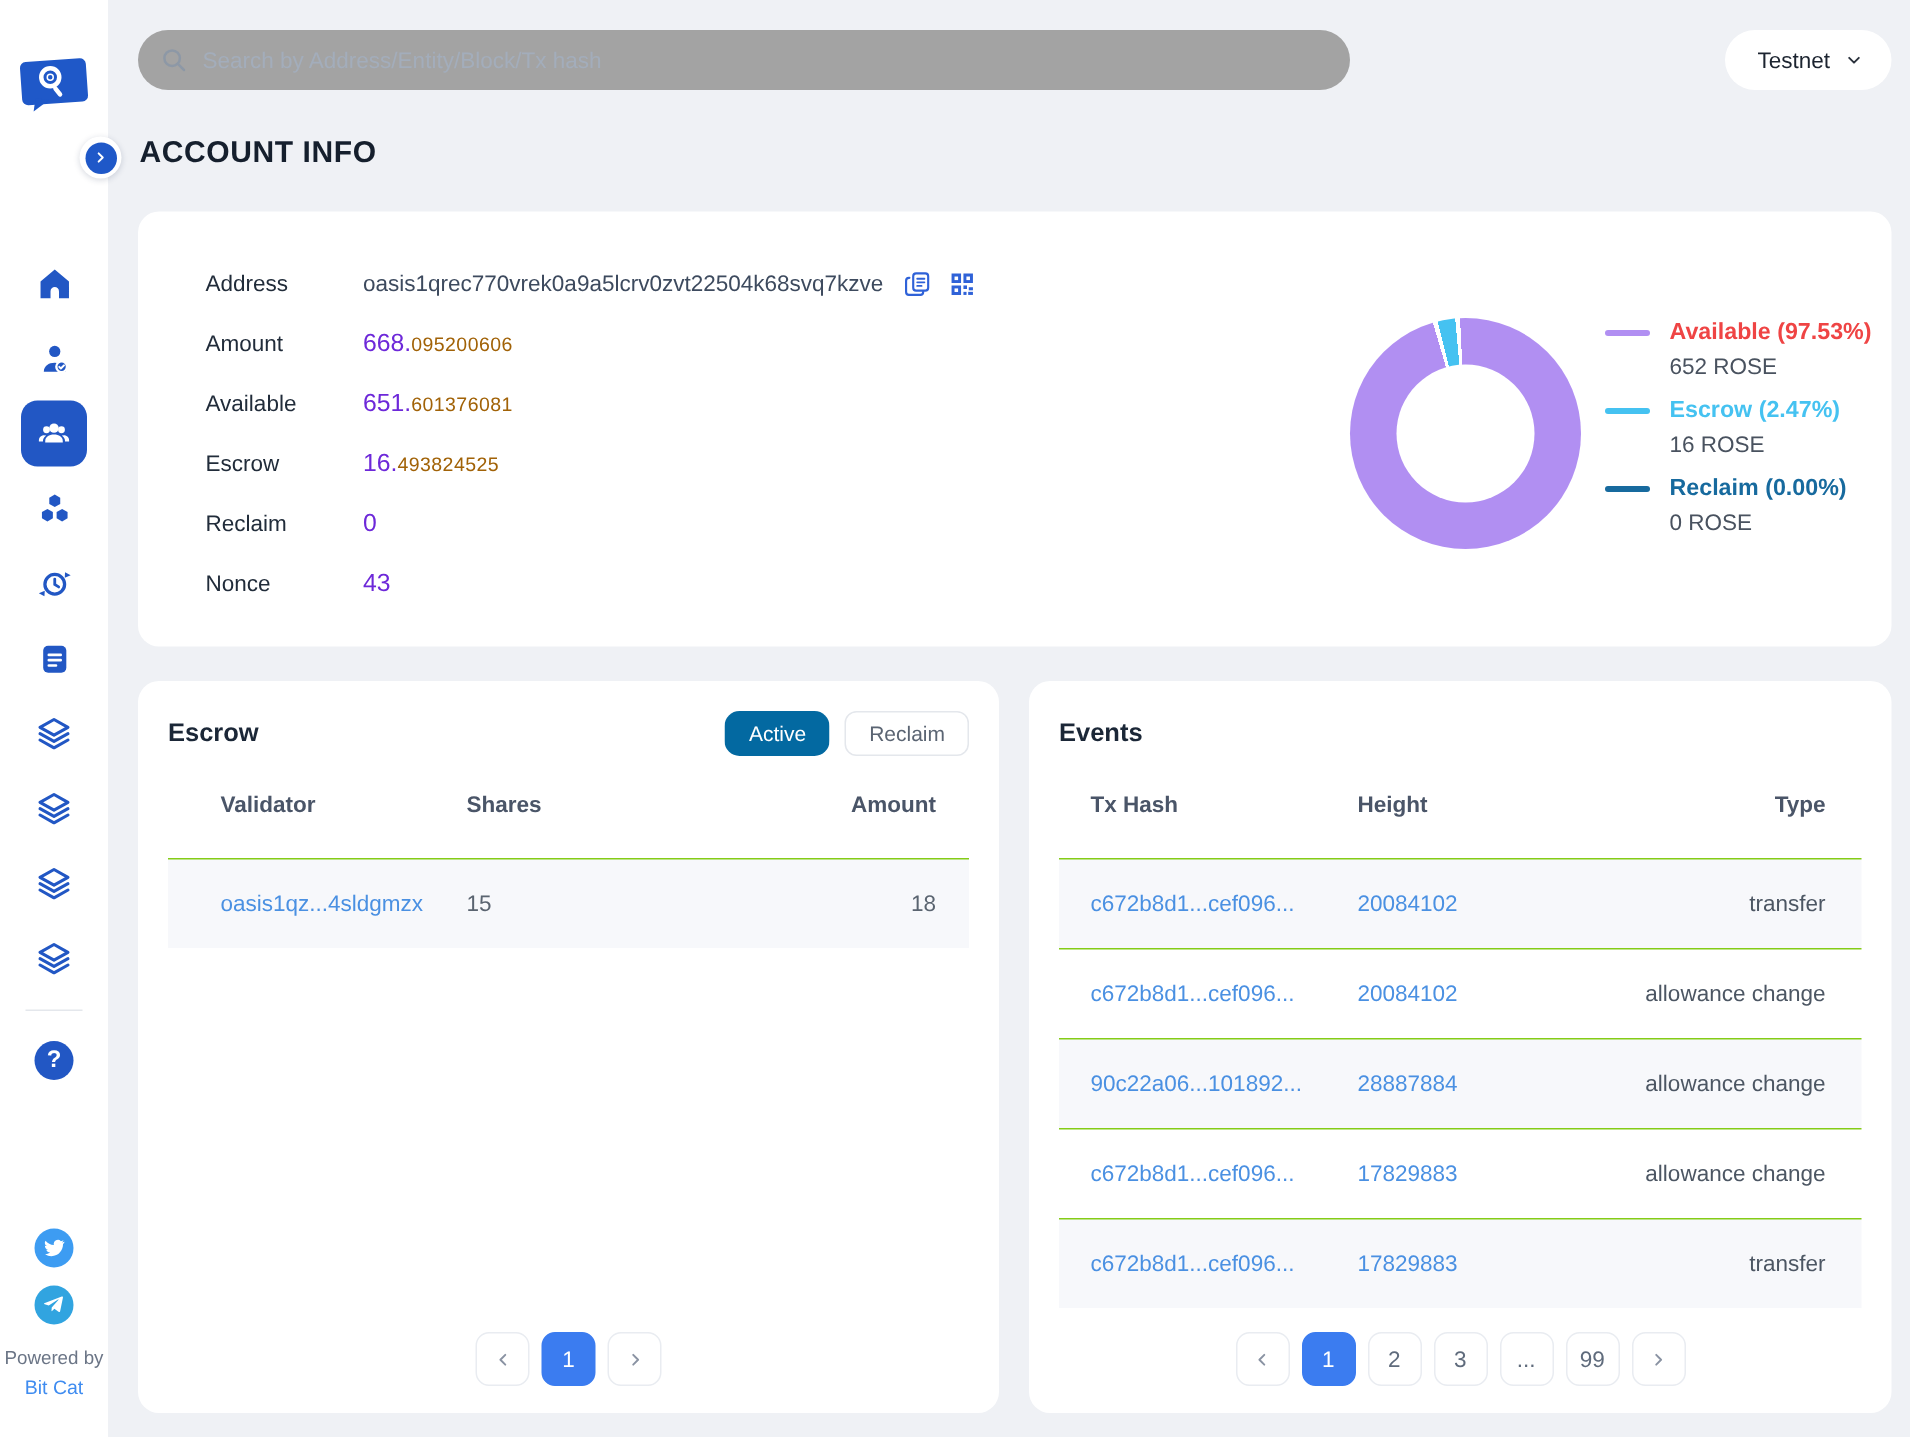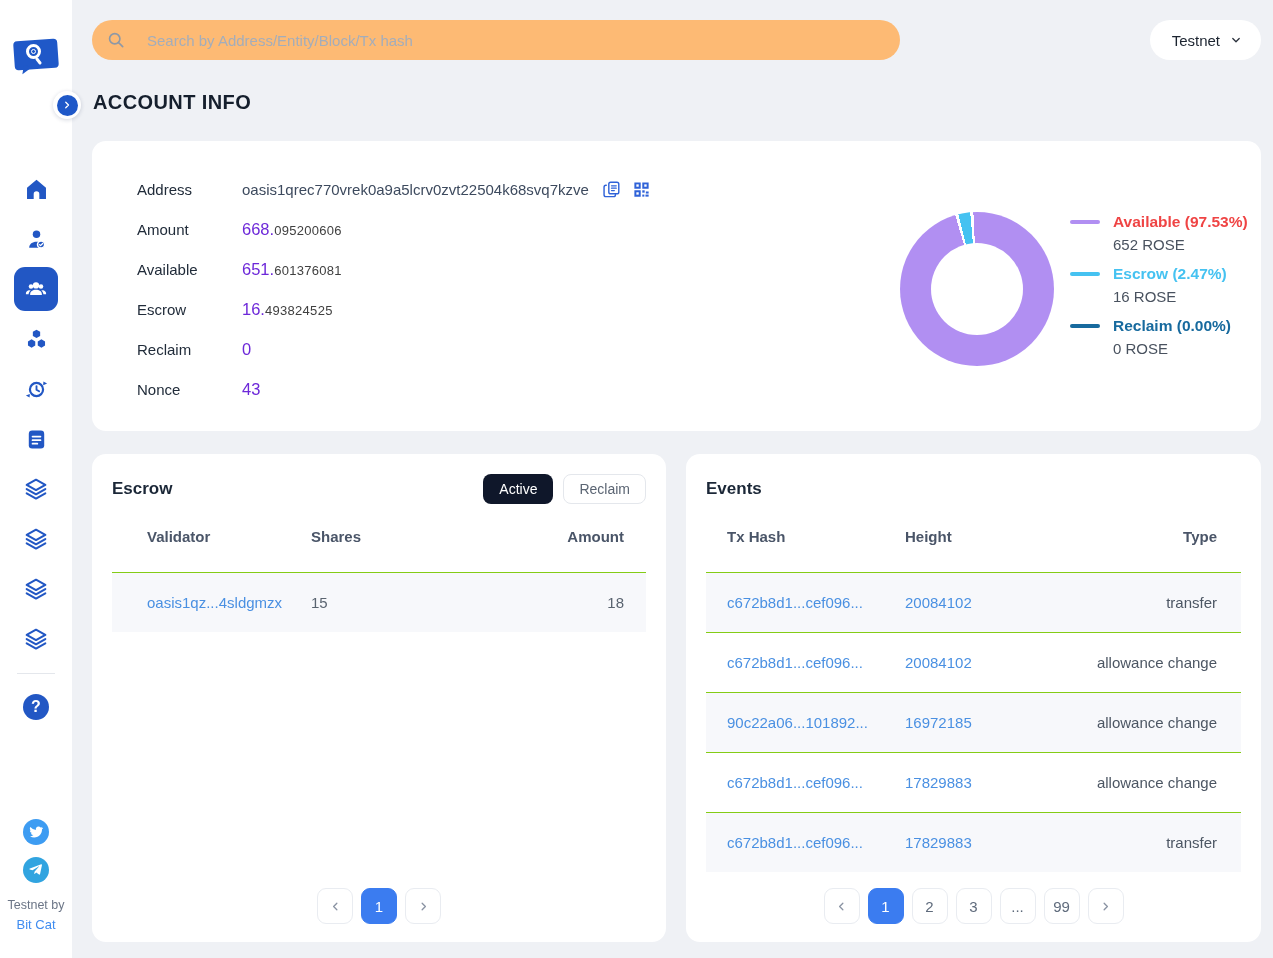--- a/index.html
+++ b/index.html
@@ -48,42 +48,42 @@
   .socials { margin-top:auto; display:flex; flex-direction:column; gap:12px; align-items:center; }
   .social-circle { width:26px; height:26px; border-radius:50%;
     display:flex; align-items:center; justify-content:center; cursor:pointer; }
   .tw { background:#3d9cf2; } .tg { background:#31a4e0; }
   .powered { margin-top:15px; font-size:12.5px; color:#6b7586; }
   .brand { font-size:13px; color:#3f8cf0; margin:5px 0 26px; cursor:pointer; text-decoration:none; }
 
   
   .main { margin-left:72px; padding:20px 12px 0 20px; }
   .topbar { display:flex; align-items:center; }
-  .searchbar { width:808px; height:40px; background:#fdba74; border-radius:20px;
-    display:flex; align-items:center; padding:0 14px; gap:21px; }
+  .searchbar { width:808px; height:40px; background:#a3a3a3; border-radius:20px;
+    display:flex; align-items:center; padding:0 14px; gap:9px; }
   .searchbar input { flex:1; border:none; outline:none; background:transparent;
     font-size:15px; color:#2a3442; font-family:"Liberation Sans",sans-serif; }
   .searchbar input::placeholder { color:#a3adbb; }
   .network { margin-left:auto; height:40px; background:#fff; border-radius:20px;
     display:flex; align-items:center; gap:9px; padding:0 18px 0 22px;
     font-size:15px; color:#1c2430; cursor:pointer; border:none; font-family:inherit; }
 
   .page-title { margin:31px 0 0 1px; font-size:20px; font-weight:700; color:#151f2d; letter-spacing:.4px; }
 
   
   .account-card { margin-top:27px; height:290px; background:#fff; border-radius:14px;
     display:flex; padding:28px 13px 0 45px; }
   .fields { flex:1; }
   .field-row { display:flex; align-items:center; height:40px; }
   .field-label { width:105px; font-size:15px; font-weight:500; color:#212c3a; }
   .addr-val { font-size:15px; color:#3d4a5e; }
   .addr-icons { display:flex; gap:11px; margin-left:13px; align-items:center; }
   .icon-btn { background:none; border:none; cursor:pointer; display:flex; padding:0; }
   .num-main { font-size:16.5px; color:#6d28d9; }
-  .num-sub { font-size:13px; color:#404040; letter-spacing:.3px;text-align:center; }
+  .num-sub { font-size:13px; color:#a16207; letter-spacing:.3px;text-align:center; }
 
   .chart-wrap { display:flex; align-items:flex-start; gap:16px; }
   .donut { width:154px; height:154px; border-radius:50%; margin-top:43px; position:relative; }
   .donut::after { content:""; position:absolute; left:31px; top:31px; width:92px; height:92px;
     border-radius:50%; background:#fff; }
   .legend { margin-top:44px; display:flex; flex-direction:column; gap:11px; width:178px; }
   .legend-item { display:flex; gap:13px; }
   .legend-swatch { width:30px; height:4px; border-radius:2px; margin-top:7px; flex:0 0 auto; }
   .legend-name { font-size:15.5px; font-weight:600; line-height:18px; }
   .legend-value { font-size:15px; color:#49525f; margin-top:5px; line-height:18px; }
@@ -91,21 +91,21 @@
   
   .bottom { display:flex; gap:20px; margin-top:23px; }
   .card { background:#fff; border-radius:14px; height:488px; display:flex; flex-direction:column; padding-top:20px; }
   .escrow-card { width:574px; flex:0 0 574px; }
   .events-card { flex:1; }
   .card-head { display:flex; align-items:center; justify-content:space-between; padding:0 20px; height:30px; }
   .card-title { font-size:17px; font-weight:700; color:#1b2737; }
   .tabs { display:flex; gap:10px; }
   .tab { height:30px; padding:0 15px; border-radius:8px; font-size:14px;
     display:flex; align-items:center; cursor:pointer; border:1px solid transparent; font-family:inherit; }
-  .tab.active { background:#0f172a; color:#fff; }
+  .tab.active { background:#0369a1; color:#fff;border-radius:10px; }
   .tab.inactive { background:#fff; border-color:#e4e7ec; color:#5b6573; }
 
   .table { margin:24px 20px 0; }
   .thead { display:flex; align-items:flex-start; height:44px; font-size:15px; font-weight:600; color:#4a5568; }
   .trow { display:flex; align-items:center; height:60px; font-size:15px; border-top:1px solid #84cc16; }
   .trow.striped { background:#f7f8fb; }
   .link { color:#4a90e2; text-decoration:none; cursor:pointer; }
   .cell-plain { color:#5a6470; }
 
   .col-validator { flex:0 0 199px; padding-left:35px; }
@@ -232,21 +232,21 @@
         <svg width="14" height="14" viewBox="0 0 24 24">
             <path fill="#fff" d="M23.6 4.9c-.8.4-1.7.6-2.7.8a4.7 4.7 0 0 0 2-2.6c-.9.5-1.9.9-3 1.1a4.66 4.66 0 0 0-8 4.3A13.2 13.2 0 0 1 2.3 3.6a4.66 4.66 0 0 0 1.4 6.2c-.7 0-1.5-.2-2.1-.6v.1c0 2.3 1.6 4.2 3.7 4.6-.7.2-1.4.2-2.1.1a4.67 4.67 0 0 0 4.4 3.2 9.4 9.4 0 0 1-5.8 2A13.2 13.2 0 0 0 9 21.3c8.6 0 13.3-7.1 13.3-13.3v-.6c.9-.7 1.7-1.5 2.3-2.5z"></path>
           </svg>
       </span>
       <span class="social-circle tg">
         <svg width="14" height="14" viewBox="0 0 24 24">
             <path fill="#fff" d="M9.4 14.9l-.3 4.1c.5 0 .7-.2 1-.5l2.3-2.2 4.8 3.5c.9.5 1.5.2 1.8-.8l3.2-15.2c.3-1.3-.5-1.8-1.3-1.5L1.6 9.6c-1.3.5-1.3 1.2-.2 1.5l4.6 1.4L16.6 5.8c.5-.3.9-.1.6.2z"></path>
           </svg>
       </span>
     </div>
-    <div class="powered">Testnet by</div>
+    <div class="powered">Powered by</div>
     <a class="brand">Bit Cat</a>
   </aside>
 
   <div class="main">
 
     <div class="topbar">
       <div class="searchbar">
         <svg width="20" height="20" viewBox="0 0 24 24">
           <circle cx="10.5" cy="10.5" r="6.2" fill="none" stroke="#8d98a6" stroke-width="2"></circle>
           <path d="M15.3 15.3 20 20" stroke="#8d98a6" stroke-width="2" stroke-linecap="round"></path>
@@ -392,21 +392,21 @@
             <span class="ecol-height"><a class="link">20084102</a></span>
             <span class="ecol-type">transfer</span>
           </div>
           <div class="trow">
             <span class="ecol-tx"><a class="link">c672b8d1...cef096...</a></span>
             <span class="ecol-height"><a class="link">20084102</a></span>
             <span class="ecol-type">allowance change</span>
           </div>
           <div class="trow striped">
             <span class="ecol-tx"><a class="link">90c22a06...101892...</a></span>
-            <span class="ecol-height"><a class="link">16972185</a></span>
+            <span class="ecol-height"><a class="link">28887884</a></span>
             <span class="ecol-type">allowance change</span>
           </div>
           <div class="trow">
             <span class="ecol-tx"><a class="link">c672b8d1...cef096...</a></span>
             <span class="ecol-height"><a class="link">17829883</a></span>
             <span class="ecol-type">allowance change</span>
           </div>
           <div class="trow striped">
             <span class="ecol-tx"><a class="link">c672b8d1...cef096...</a></span>
             <span class="ecol-height"><a class="link">17829883</a></span>

